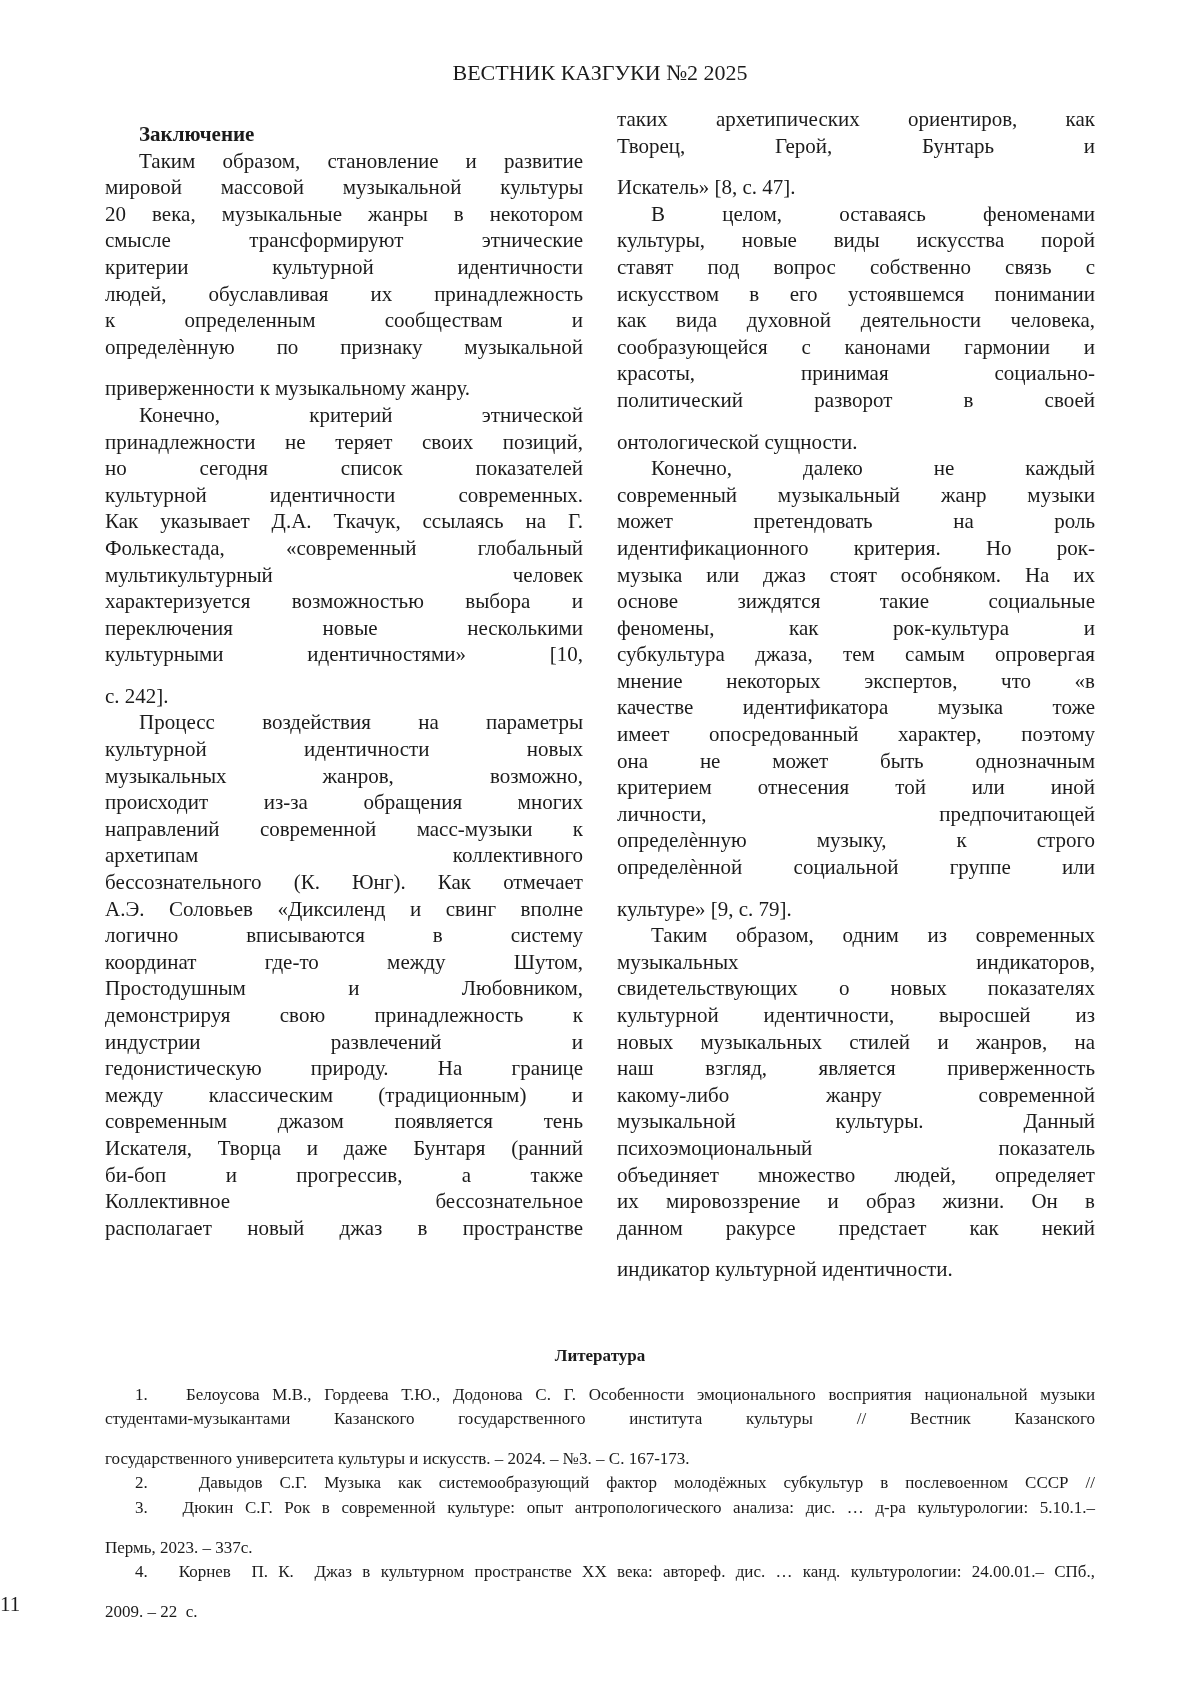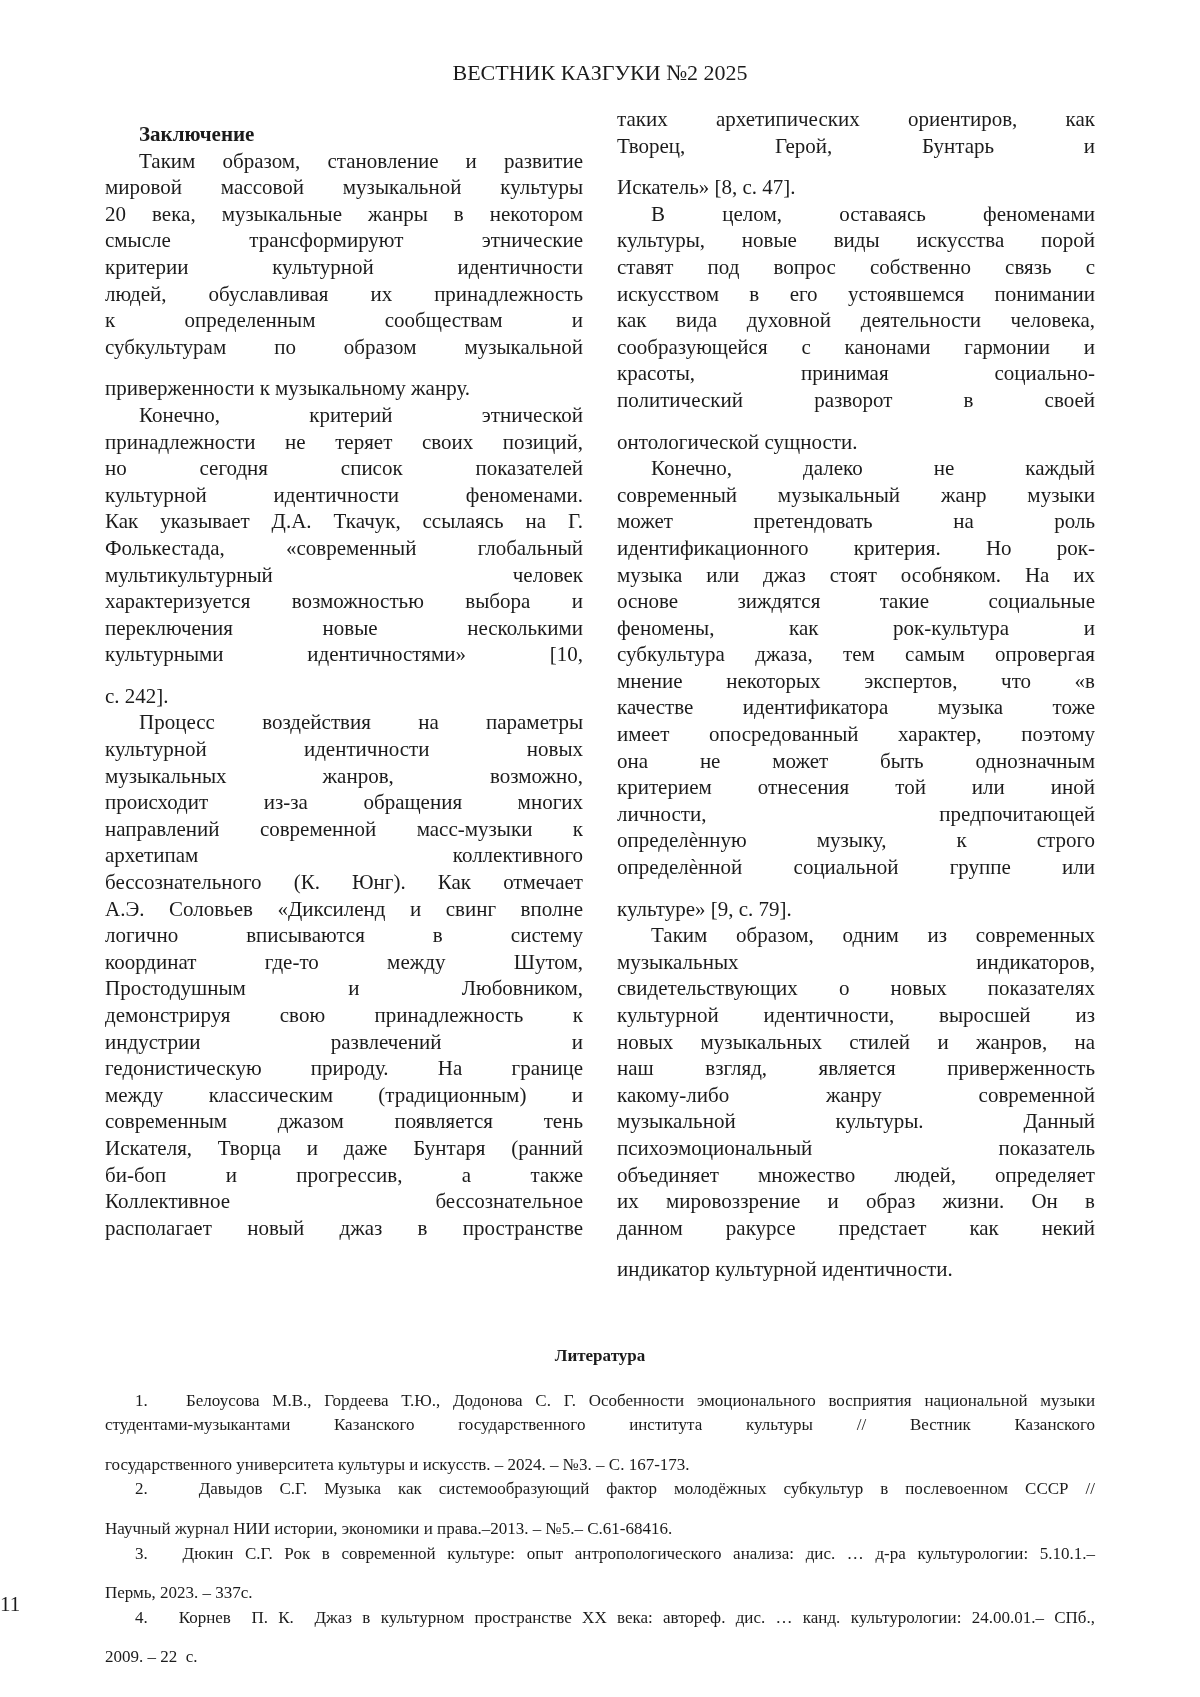--- a/index.html
+++ b/index.html
@@ -46,21 +46,21 @@
     top: 1344px;
     left: 105px;
     width: 990px;
     font-size: 17px;
     line-height: 24.6px;
   }
   .lit-title {
     text-align: center;
     font-weight: 700;
     font-size: 17px;
-    margin-bottom: 20px;
+    margin-bottom: 14px;
   }
   .lit-refs .line.indent { text-indent: 30px; }
   .page-number {
     position: absolute;
     top: 1592px;
     left: 0;
     width: 1200px;
     font-size: 21px;
   }
 </style>
@@ -73,26 +73,26 @@
   <div class="columns">
     <div class="col">
         <div class="line indent end bold">Заключение</div>
         <div class="line indent">Таким образом, становление и развитие</div>
         <div class="line">мировой массовой музыкальной культуры</div>
         <div class="line">20 века, музыкальные жанры в некотором</div>
         <div class="line">смысле трансформируют этнические</div>
         <div class="line">критерии культурной идентичности</div>
         <div class="line">людей, обуславливая их принадлежность</div>
         <div class="line">к определенным сообществам и</div>
-        <div class="line">субкультурам по образом музыкальной</div>
+        <div class="line">определѐнную по признаку музыкальной</div>
         <div class="line end">приверженности к музыкальному жанру.</div>
         <div class="line indent">Конечно, критерий этнической</div>
         <div class="line">принадлежности не теряет своих позиций,</div>
         <div class="line">но сегодня список показателей</div>
-        <div class="line">культурной идентичности феноменами.</div>
+        <div class="line">культурной идентичности современных.</div>
         <div class="line">Как указывает Д.А. Ткачук, ссылаясь на Г.</div>
         <div class="line">Фолькестада, «современный глобальный</div>
         <div class="line">мультикультурный человек</div>
         <div class="line">характеризуется возможностью выбора и</div>
         <div class="line">переключения новые несколькими</div>
         <div class="line">культурными идентичностями» [10,</div>
         <div class="line end">с. 242].</div>
         <div class="line indent">Процесс воздействия на параметры</div>
         <div class="line">культурной идентичности новых</div>
         <div class="line">музыкальных жанров, возможно,</div>
@@ -160,21 +160,20 @@
       </div>
   </div>
 
   <div class="literature">
     <div class="lit-title">Литература</div>
     <div class="lit-refs">
         <div class="line indent">1.&nbsp;&nbsp;&nbsp;Белоусова М.В., Гордеева Т.Ю., Додонова С. Г. Особенности эмоционального восприятия национальной музыки</div>
         <div class="line">студентами-музыкантами Казанского государственного института культуры // Вестник Казанского</div>
         <div class="line end">государственного университета культуры и искусств. – 2024. – №3. – С. 167-173.</div>
         <div class="line indent">2.&nbsp;&nbsp;&nbsp;Давыдов С.Г. Музыка как системообразующий фактор молодёжных субкультур в послевоенном СССР //</div>
-        <div class="line end">Научный журнал НИИ истории, экономики и права.–2013. – №5.– С.61-68416.</div>
         <div class="line indent">3.&nbsp;&nbsp;&nbsp;Дюкин С.Г. Рок в современной культуре: опыт антропологического анализа: дис. … д-ра культурологии: 5.10.1.–</div>
         <div class="line end">Пермь, 2023. – 337с.</div>
         <div class="line indent">4.&nbsp;&nbsp;&nbsp;Корнев&nbsp; П.&nbsp;К.&nbsp; Джаз в культурном пространстве XX века: автореф. дис. … канд. культурологии: 24.00.01.– СПб.,</div>
         <div class="line end">2009. – 22&nbsp; с.</div>
       </div>
   </div>
 
   <div class="page-number">11</div>
 </div>
 

